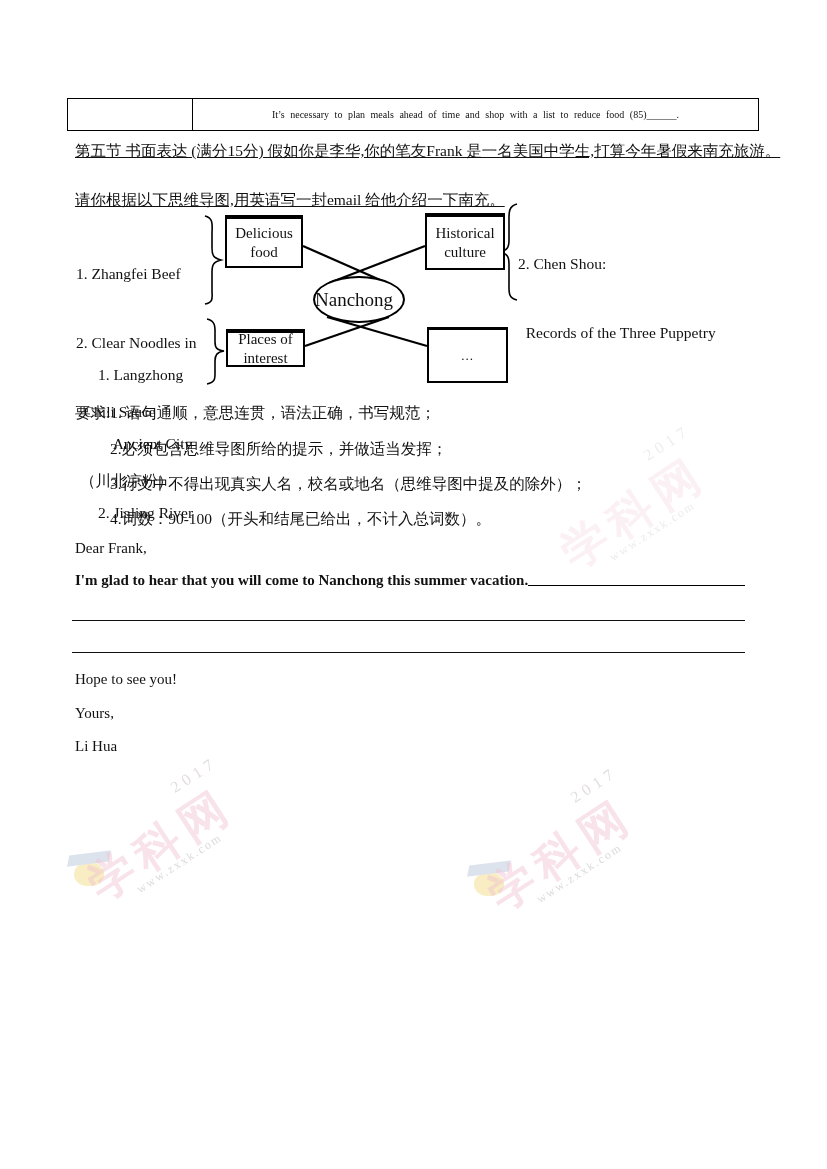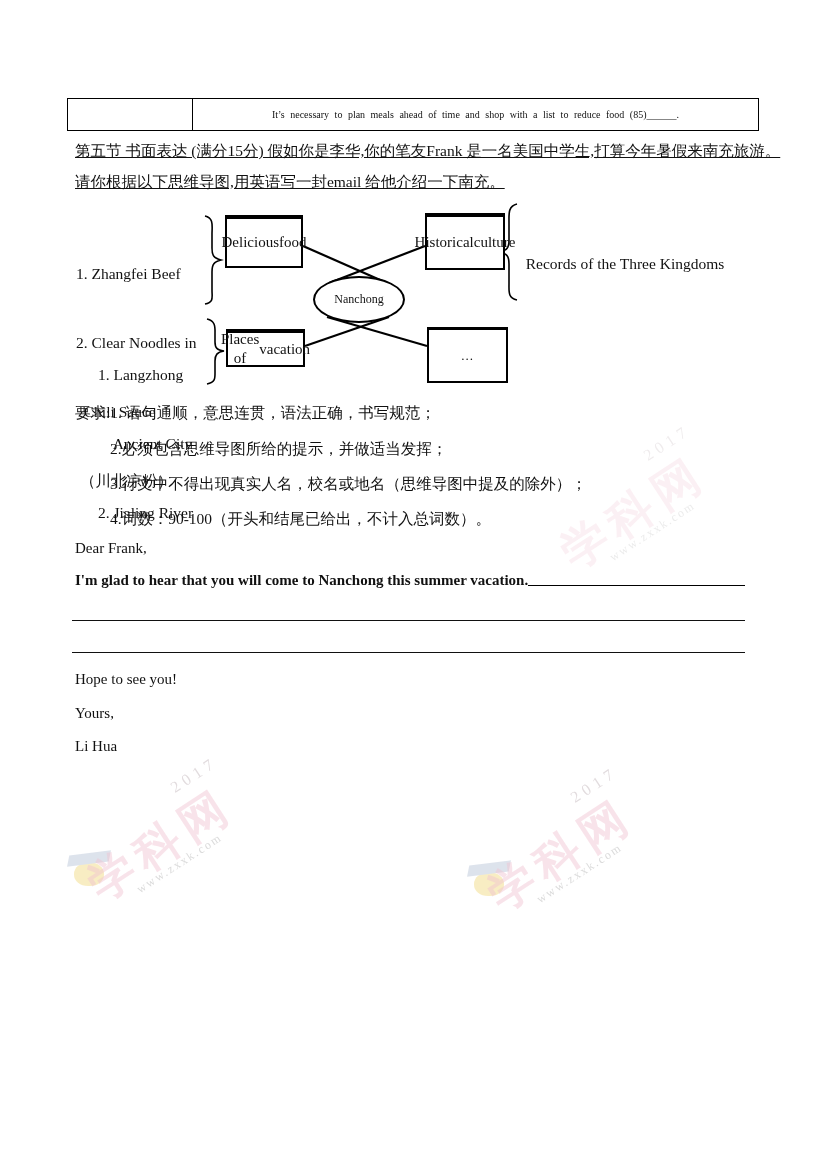--- a/index.html
+++ b/index.html
@@ -22,27 +22,27 @@
     flex:1;display:flex;align-items:center;justify-content:center;
     font-size:10px;word-spacing:3px;white-space:nowrap;
   }
 
   .para{font-size:15.5px;white-space:nowrap;text-decoration:underline;}
 
   
   .mm-list{font-size:15.5px;line-height:23px;white-space:pre;}
   .mm-box{
     border:2px solid #000;border-top-width:4px;box-sizing:border-box;
-    display:flex;flex-direction:row;align-items:center;justify-content:center;
+    display:flex;flex-direction:column;align-items:center;justify-content:center;
     font-size:15px;line-height:19px;text-align:center;background:#fff;
   }
   .mm-ellipse{
     border:2px solid #000;border-radius:50%;box-sizing:border-box;
-    display:flex;align-items:center;justify-content:center;
-    font-size:12px;background:#fff;
+    display:flex;align-items:center;
+    font-size:19px;background:#fff;
   }
   .mm-dots{font-size:13px;letter-spacing:1px;}
 
   .req{font-size:15.5px;white-space:nowrap;}
 
   .letter-line{font-size:15px;white-space:nowrap;}
   .opening-row{
     left:75px;top:572px;width:670px;display:flex;align-items:flex-end;font-weight:bold;
   }
   .opening-row .fill-underline{
@@ -95,21 +95,21 @@
   <div class="wm-brand">学科网</div>
   <div class="wm-url">www.zxxk.com</div>
 </div>
 
 <div class="abs score-table">
   <div class="cell-left"></div>
   <div class="cell-right">It’s necessary to plan meals ahead of time and shop with a list to reduce food (85)______.</div>
 </div>
 
 <div class="abs para" style="left:75px;top:141px">第五节 书面表达 (满分15分) 假如你是李华,你的笔友Frank 是一名美国中学生,打算今年暑假来南充旅游。</div>
-<div class="abs para" style="left:75px;top:172px">请你根据以下思维导图,用英语写一封email 给他介绍一下南充。</div>
+<div class="abs para" style="left:75px;top:190px">请你根据以下思维导图,用英语写一封email 给他介绍一下南充。</div>
 
 <svg class="abs" width="827" height="1169" style="left:0;top:0;pointer-events:none">
   <g stroke="#000" stroke-width="2.2">
     <line x1="303" y1="246" x2="387" y2="283"></line>
     <line x1="425" y1="246" x2="329" y2="283"></line>
     <line x1="305" y1="346" x2="389" y2="317"></line>
     <line x1="427" y1="346" x2="327" y2="317"></line>
   </g>
   <g stroke="#000" stroke-width="1.6" fill="none">
     <path d="M205,216 C214,218 212,226 212,234 L212,248 C212,256 214,258 221,260 C214,262 212,264 212,272 L212,290 C212,298 214,302 205,304"></path>
@@ -125,36 +125,37 @@
   <div> （川北凉粉）</div>
 </div>
 
 <div class="abs mm-list" style="left:98px;top:317px">
   <div>1. Langzhong</div>
   <div>    Ancient City</div>
   <div>2. Jialing River</div>
 </div>
 
 <div class="abs mm-list" style="left:518px;top:206px">
-  <div>  Records of the Three Kingdoms</div>
+  <div>2. Chen Shou:</div>
+  <div>  Records of the Three Puppetry</div>
 </div>
 
 <div class="abs mm-box" style="left:225px;top:215px;width:78px;height:53px">
   <div>Delicious</div>
   <div>food</div>
 </div>
 
 <div class="abs mm-box" style="left:425px;top:213px;width:80px;height:57px">
   <div>Historical</div>
   <div>culture</div>
 </div>
 
 <div class="abs mm-box" style="left:226px;top:329px;width:79px;height:38px">
   <div>Places of</div>
-  <div>vacation</div>
+  <div>interest</div>
 </div>
 
 <div class="abs mm-box" style="left:427px;top:327px;width:81px;height:56px;border-top-width:3px">
   <div class="mm-dots">...</div>
 </div>
 
 <div class="abs mm-ellipse" style="left:313px;top:276px;width:92px;height:47px">
   <span>Nanchong</span>
 </div>
 

